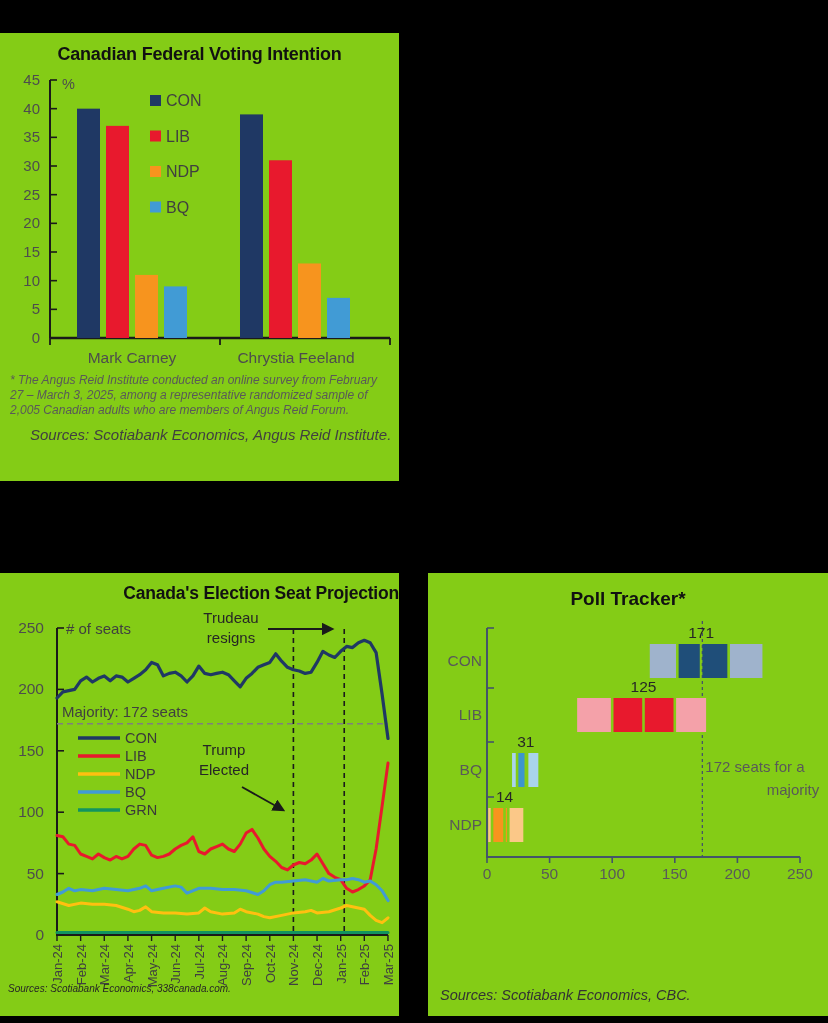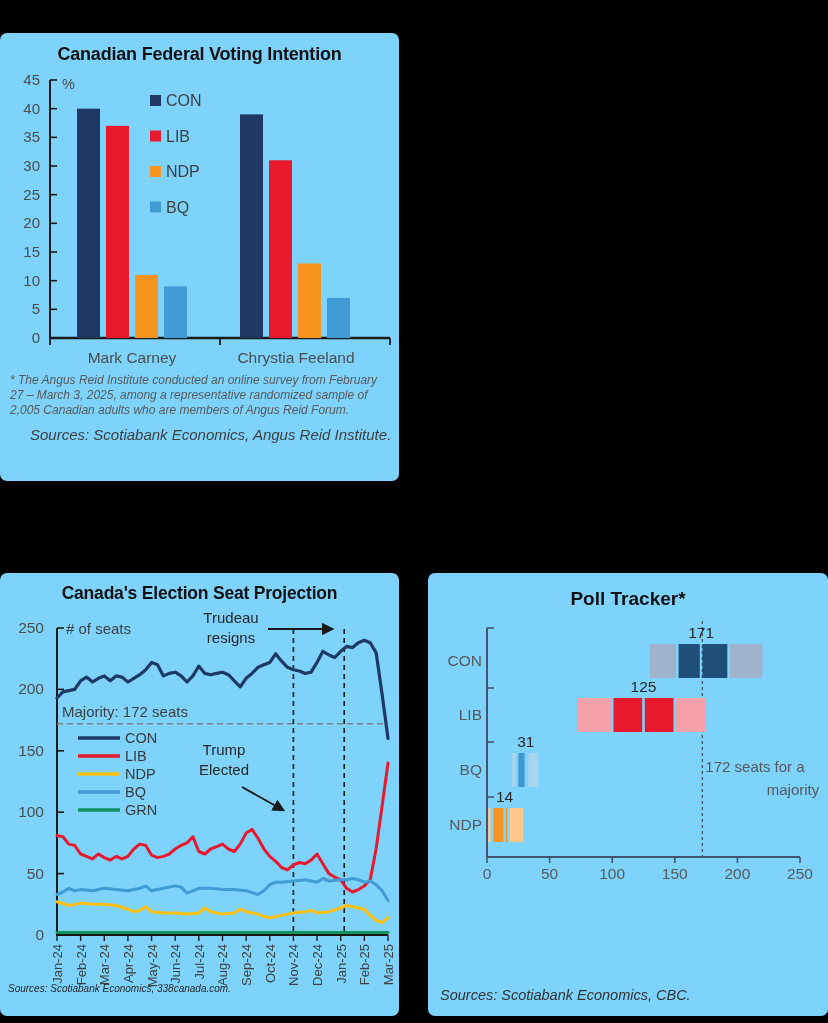--- a/index.html
+++ b/index.html
@@ -1,24 +1,24 @@
 <!DOCTYPE html>
 <html><head>
 <meta charset="utf-8">
 <style>
   html,body { margin:0; padding:0; background:#000; }
   .page { position:relative; width:828px; height:1023px; background:#000; overflow:hidden;
           font-family:"Liberation Sans",sans-serif; }
-  .panel { position:absolute; background:#7dd3fc;border-radius:7px; }
+  .panel { position:absolute; background:#84cc16; }
   #panel-voting { left:0px;  top:33px;  width:399px; height:448px; }
   #panel-seat   { left:0px;  top:573px; width:399px; height:443px; }
   #panel-poll   { left:428px; top:573px; width:400px; height:443px; }
   .title { position:absolute; left:0; right:0; text-align:center; font-weight:bold; color:#111; }
   #panel-voting .title { top:11px; font-size:18px; letter-spacing:-0.2px; }
-  #panel-seat .title   { top:10px; font-size:17.5px; letter-spacing:-0.2px; }
+  #panel-seat .title   { top:10px; font-size:17.5px; letter-spacing:-0.2px;text-align:right; }
   #panel-poll .t1 { top:11px; font-size:17.5px; }
   #panel-poll .t2 { top:15px; font-size:19px; }
   svg.chart { position:absolute; left:0; top:0; }
   svg text { font-family:"Liberation Sans",sans-serif; }
   .note  { position:absolute; color:#595959;font-style:italic; }
   #panel-voting .footnote { left:10px; top:340px; width:375px; font-size:12px; line-height:15px; color:#595959; }
   #panel-voting .source   { left:10px; top:392px; width:380px; font-size:15px; line-height:19px; color:#404040;margin-left:20px; }
   #panel-seat .source     { left:8px;  top:410px; width:385px; font-size:10px; color:#262626; }
   #panel-poll .footnote   { left:8px;  top:314px; width:388px; font-size:14.5px; line-height:19.5px; color:#333; }
   #panel-poll .source     { left:12px;  top:414px; width:388px; font-size:14.5px; color:#333; }

